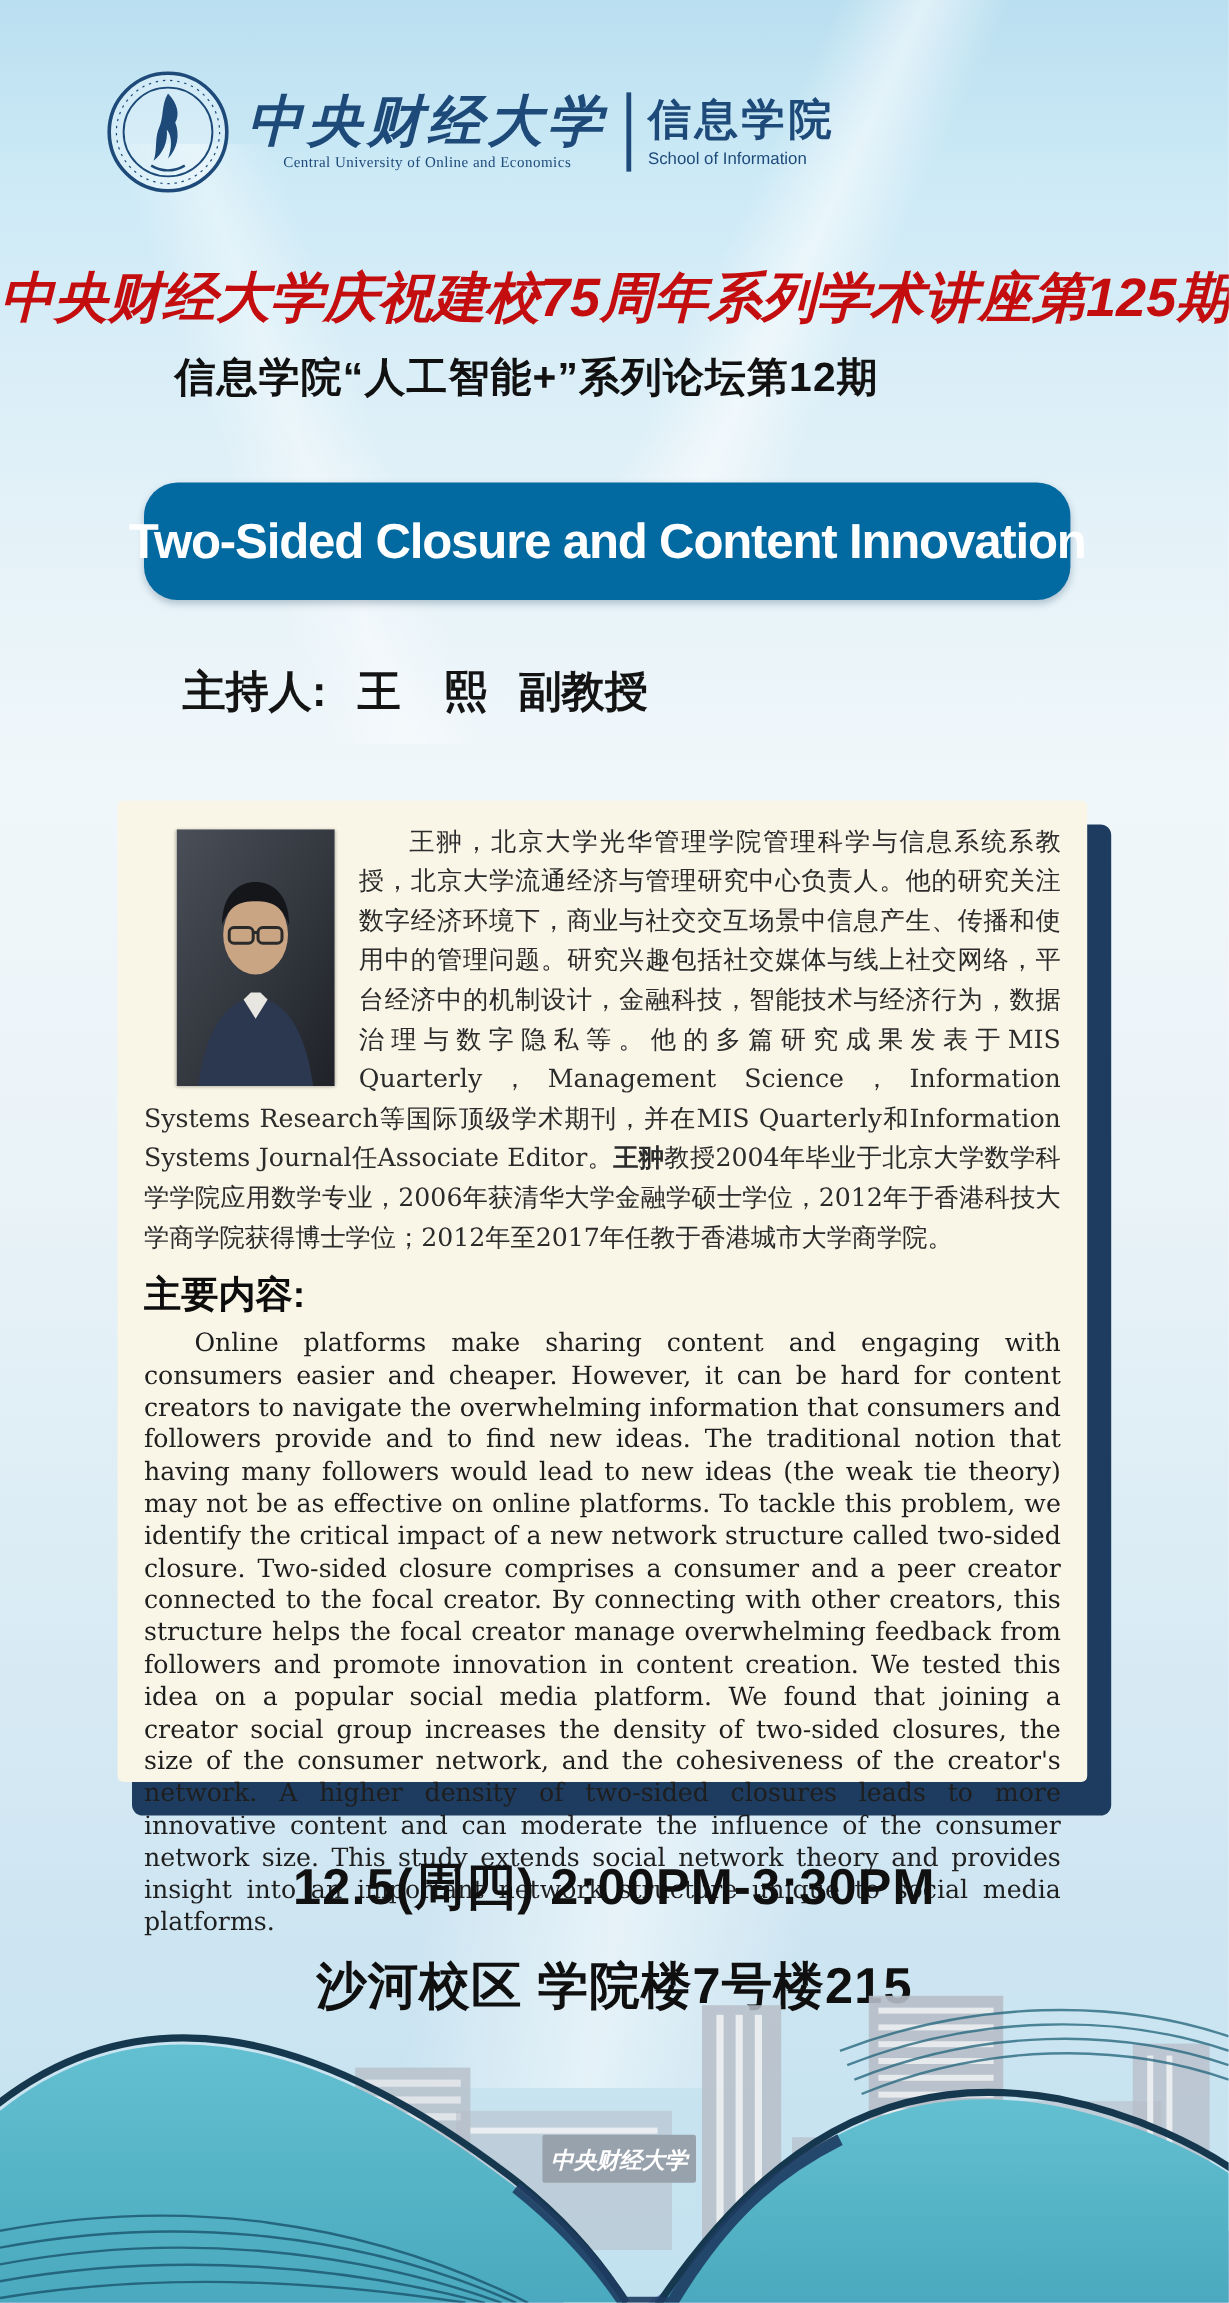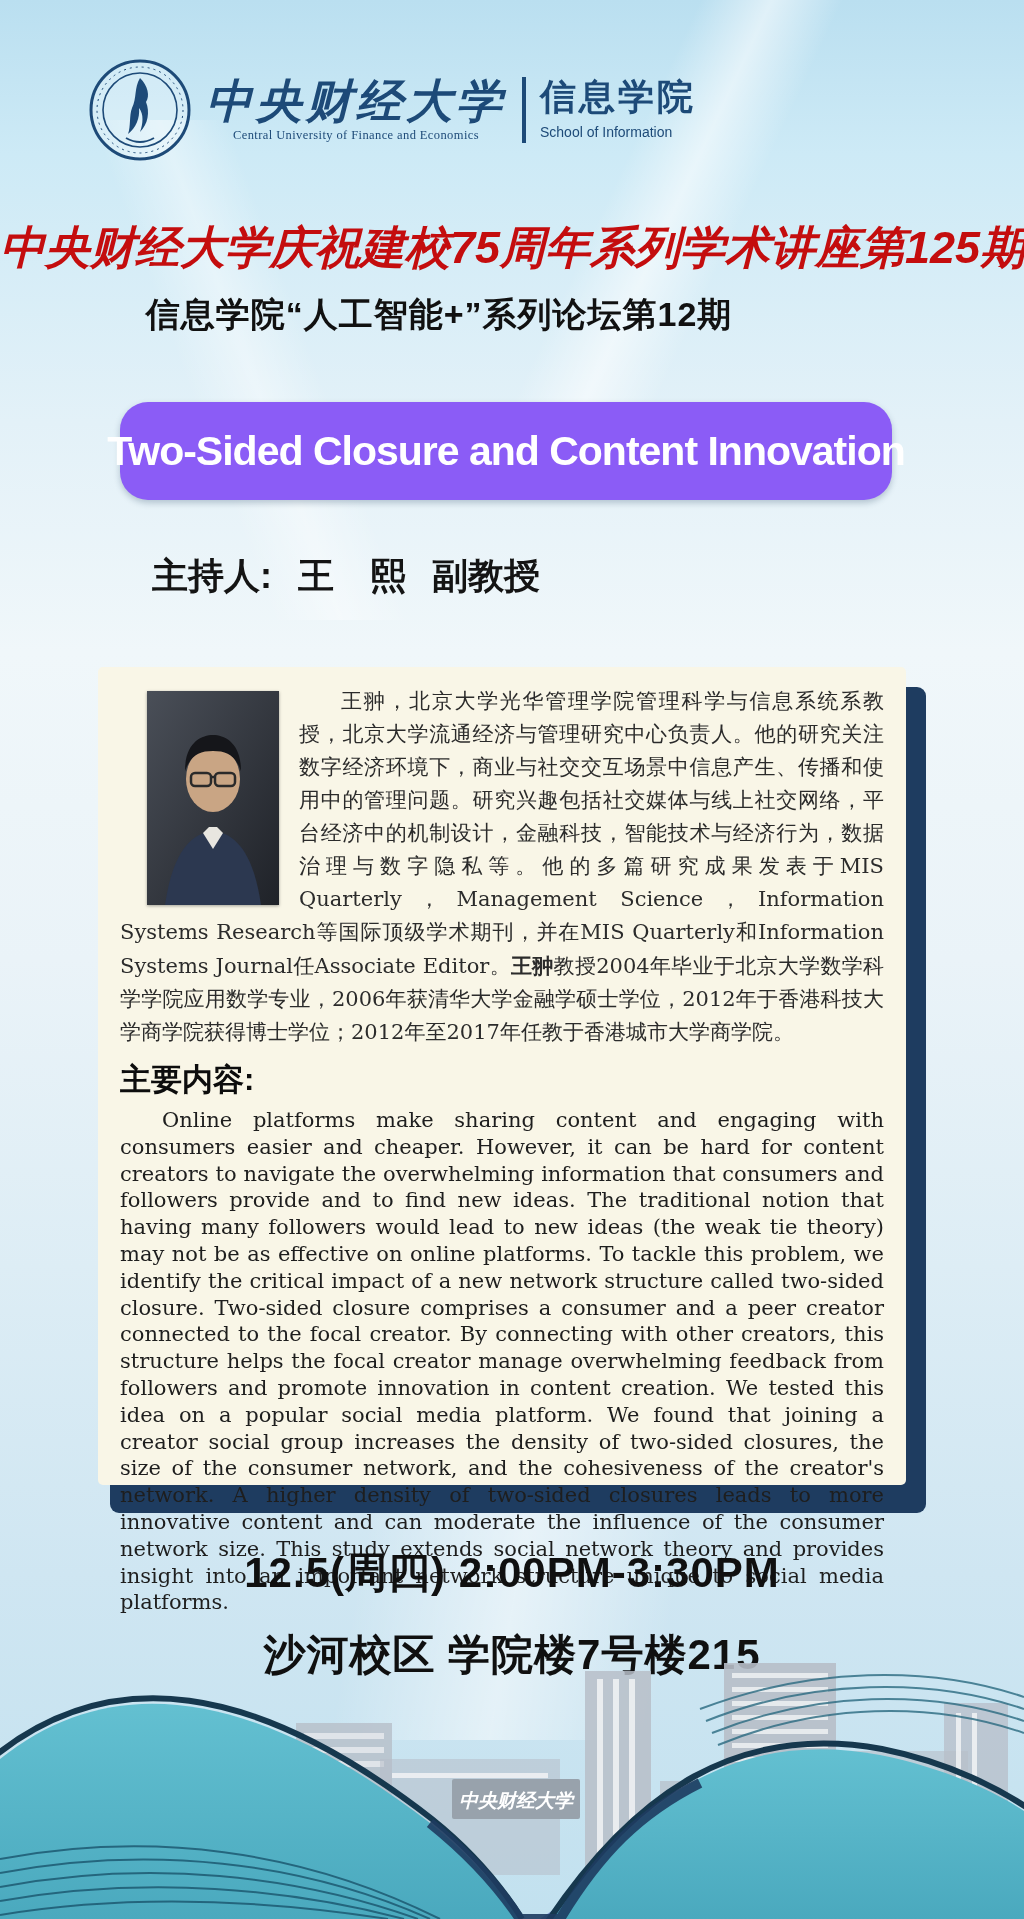--- a/index.html
+++ b/index.html
@@ -20,31 +20,31 @@
 
   
   .logo-row { position:absolute; left:88px; top:58px; display:flex; align-items:center; }
   .emblem { width:104px; height:104px; flex:0 0 auto; }
   .univ-block { margin-left:14px; display:flex; flex-direction:column; align-items:center; }
   .univ-cn { font-family:"DejaVu Serif","Liberation Serif",serif; font-weight:bold; font-style:italic;
     font-size:46px; color:#1d4a78; letter-spacing:4px; line-height:1.05; white-space:nowrap; }
   .univ-en { font-family:"Liberation Serif",serif; font-size:12.5px; color:#1d4a78; margin-top:2px; letter-spacing:.4px; white-space:nowrap; }
   .logo-divider { width:4px; height:66px; background:#1d4a78; margin:0 14px 0 16px; }
   .school-block { display:flex; flex-direction:column; }
-  .school-cn { font-size:36px; font-weight:bold; color:#1d4a78; letter-spacing:3px; line-height:1.1; white-space:nowrap;font-family:Liberation Mono, monospace; }
+  .school-cn { font-size:36px; font-weight:bold; color:#1d4a78; letter-spacing:3px; line-height:1.1; white-space:nowrap; }
   .school-en { font-size:14px; color:#1d4a78; margin-top:4px; white-space:nowrap; }
 
   
   .series-title { position:absolute; left:0; top:218px; width:1024px; text-align:center;
     font-size:45px; font-weight:900; color:#c40d0e; letter-spacing:0px; white-space:nowrap;font-style:italic; }
   .forum-title { position:absolute; left:0; top:292px; width:878px; text-align:center;
     font-size:34px; font-weight:800; color:#111; letter-spacing:1px; white-space:nowrap; }
 
   .lecture-banner { position:absolute; left:120px; top:402px; width:772px; height:98px;
-    background:#8b5cf6; border-radius:28px; display:flex; align-items:center; justify-content:center;
+    background:#0369a1; border-radius:28px; display:flex; align-items:center; justify-content:center;
     box-shadow:0 3px 6px rgba(20,50,85,.25); }
   .lecture-banner .ttl { color:#fff; font-size:41px; font-weight:700; letter-spacing:-1px; white-space:nowrap; }
 
   
   .people { position:absolute; left:152px; top:548px; }
   .person-line { font-size:36px; font-weight:800; color:#141414; line-height:56px; white-space:nowrap; }
   .person-line .nm { margin-left:26px; }
   .person-line .tt { margin-left:26px; }
 
   
@@ -79,21 +79,21 @@
 <div class="logo-row">
   <svg class="emblem" viewBox="0 0 104 104">
     <circle cx="52" cy="52" r="49" fill="rgba(255,255,255,.25)" stroke="#1d4a78" stroke-width="3"></circle>
     <circle cx="52" cy="52" r="37" fill="none" stroke="#1d4a78" stroke-width="1.6"></circle>
     <circle cx="52" cy="52" r="43" fill="none" stroke="#1d4a78" stroke-width="1" stroke-dasharray="2 4"></circle>
     <path d="M52,20 C46,30 49,40 44,50 C41,58 43,68 40,76 C48,70 52,60 51,50 C56,56 55,66 52,74 C60,66 62,54 58,44 C62,38 60,28 52,20 Z" fill="#1d4a78"></path>
     <path d="M38,80 Q52,88 66,80" fill="none" stroke="#1d4a78" stroke-width="2"></path>
   </svg>
   <div class="univ-block">
     <div class="univ-cn">中央财经大学</div>
-    <div class="univ-en">Central University of Finance and Economics</div>
+    <div class="univ-en">Central University of Online and Economics</div>
   </div>
   <div class="logo-divider"></div>
   <div class="school-block">
     <div class="school-cn">信息学院</div>
     <div class="school-en">School of Information</div>
   </div>
 </div>
 
 <div class="series-title">中央财经大学庆祝建校75周年系列学术讲座第125期</div>
 <div class="forum-title">信息学院“人工智能+”系列论坛第12期</div>

